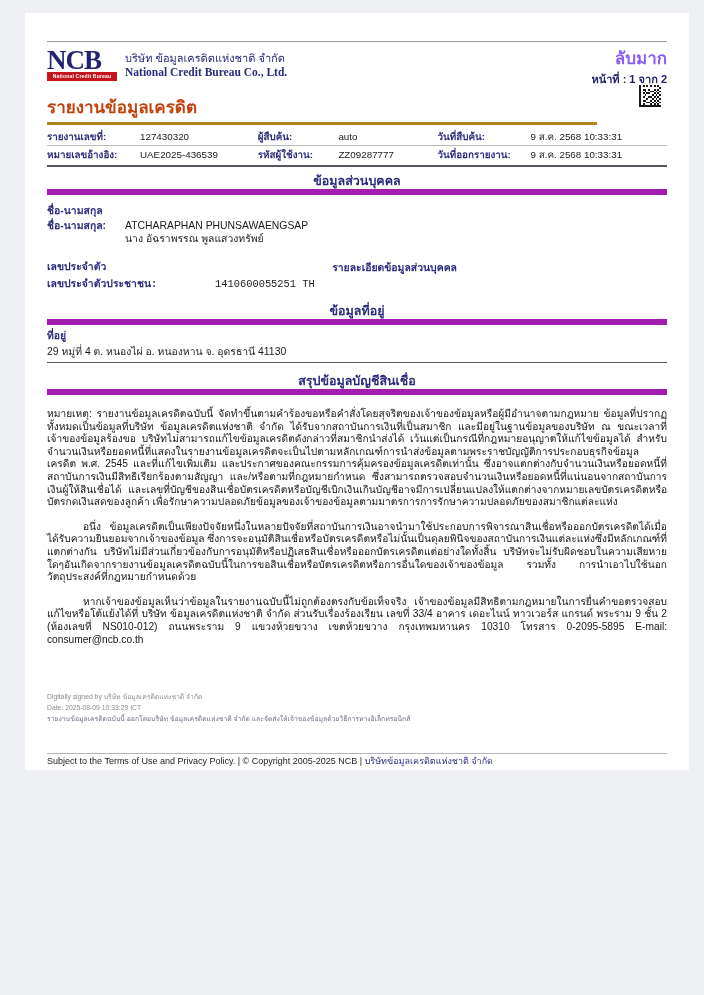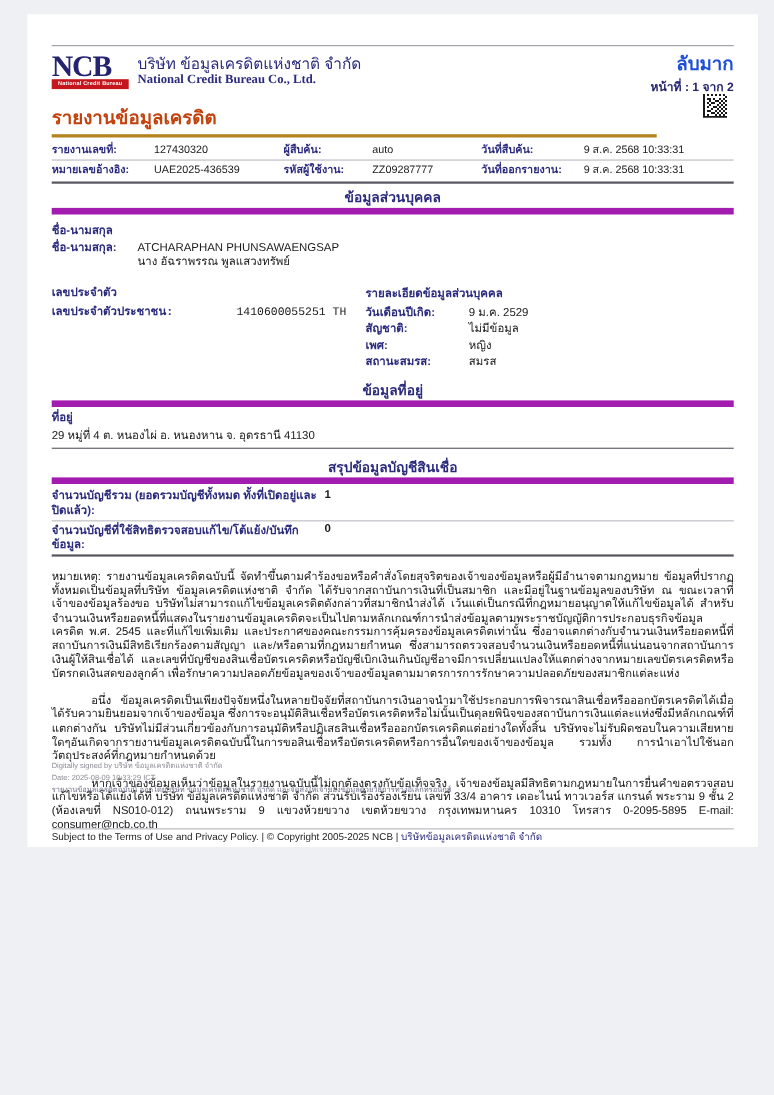--- a/index.html
+++ b/index.html
@@ -24,24 +24,24 @@
   .ncb-word {
     font-family:"Liberation Serif", serif; font-weight:bold;
     font-size:27px; line-height:22px; color:#23236f; letter-spacing:-1px;
   }
   .ncb-strip {
     margin-top:1px; width:70px; height:9px; background:#c4161c;
     color:#fff; font-size:5px; line-height:9px; text-align:center;
     font-weight:bold; letter-spacing:.2px;
   }
   .company { padding-top:2px; }
-  .company-th { font-size:14px; color:#2b2b7e; line-height:14px; }
+  .company-th { font-size:11px; color:#2b2b7e; line-height:14px; }
   .company-en { font-family:"Liberation Serif", serif; font-weight:bold; font-size:11.5px; color:#2b2b7e; line-height:15px; }
   .hdr-right { margin-left:auto; text-align:right; padding-top:1px; }
-  .confidential { color:#1d4ed8; font-weight:bold; font-size:17px; line-height:18px; }
+  .confidential { color:#8b5cf6; font-weight:bold; font-size:17px; line-height:18px; }
   .page-num { color:#23236f; font-weight:bold; font-size:11px; margin-top:2px; }
 
   .rpt-title { font-size:17px; font-weight:bold; color:#c2410c; margin-top:5px; }
   .gold-rule { height:3px; background:#b5831e; margin-top:2px; margin-right:70px; }
 
   
   .meta { display:grid; grid-template-columns:15% 19% 13% 16% 15% 22%; padding:3px 0 2px 0; }
   .meta + .meta { border-top:1px solid #b9b9c0; }
   .meta .lbl { font-size:9.8px; font-weight:bold; color:#2b2b7e; line-height:12px; }
   .meta .val { font-size:9.8px; color:#1a1a1a; line-height:12px; }
@@ -161,62 +161,32 @@
       <div class="two-col">
         <div class="col-left">
           <div class="navy-lbl">เลขประจำตัว</div>
           <div class="id-row">
             <div class="navy-lbl">เลขประจำตัวประชาชน:</div>
             <div class="blk-val">1410600055251 TH</div>
           </div>
         </div>
         <div class="col-right">
           <div class="navy-lbl">รายละเอียดข้อมูลส่วนบุคคล</div>
-          <div class="col-pad">
-            <div class="det-row">
-              <div class="navy-lbl">วันเดือนปีเกิด:</div>
-              <div class="blk-val">9 ม.ค. 2529</div>
-            </div>
-            <div class="det-row">
-              <div class="navy-lbl">สัญชาติ:</div>
-              <div class="blk-val">ไม่มีข้อมูล</div>
-            </div>
-            <div class="det-row">
-              <div class="navy-lbl">เพศ:</div>
-              <div class="blk-val">หญิง</div>
-            </div>
-            <div class="det-row">
-              <div class="navy-lbl">สถานะสมรส:</div>
-              <div class="blk-val">สมรส</div>
-            </div>
-          </div>
         </div>
       </div>
 
       <div class="section-bar" style="margin-top:10px;">
         <span class="sec-title">ข้อมูลที่อยู่</span>
       </div>
       <div class="navy-lbl addr-label">ที่อยู่</div>
       <div class="blk-val addr-value">29 หมู่ที่ 4 ต. หนองไผ่ อ. หนองหาน จ. อุดรธานี 41130</div>
       <div class="addr-bottom"></div>
 
       <div class="section-bar" style="margin-top:8px;">
         <span class="sec-title">สรุปข้อมูลบัญชีสินเชื่อ</span>
-      </div>
-      <div class="summary-wrap">
-        <div class="sum-row">
-          <div class="navy-lbl">จำนวนบัญชีรวม (ยอดรวมบัญชีทั้งหมด ทั้งที่เปิดอยู่และปิดแล้ว):</div>
-          <div class="sum-val">1</div>
-        </div>
-        <div class="sum-sep"></div>
-        <div class="sum-row">
-          <div class="navy-lbl">จำนวนบัญชีที่ใช้สิทธิตรวจสอบแก้ไข/โต้แย้ง/บันทึกข้อมูล:</div>
-          <div class="sum-val">0</div>
-        </div>
-        <div class="sum-bottom"></div>
       </div>
 
       <div class="notes">
         <p>หมายเหตุ: รายงานข้อมูลเครดิตฉบับนี้ จัดทำขึ้นตามคำร้องขอหรือคำสั่งโดยสุจริตของเจ้าของข้อมูลหรือผู้มีอำนาจตามกฎหมาย ข้อมูลที่ปรากฏทั้งหมดเป็นข้อมูลที่บริษัท ข้อมูลเครดิตแห่งชาติ จำกัด ได้รับจากสถาบันการเงินที่เป็นสมาชิก และมีอยู่ในฐานข้อมูลของบริษัท ณ ขณะเวลาที่เจ้าของข้อมูลร้องขอ บริษัทไม่สามารถแก้ไขข้อมูลเครดิตดังกล่าวที่สมาชิกนำส่งได้ เว้นแต่เป็นกรณีที่กฎหมายอนุญาตให้แก้ไขข้อมูลได้ สำหรับจำนวนเงินหรือยอดหนี้ที่แสดงในรายงานข้อมูลเครดิตจะเป็นไปตามหลักเกณฑ์การนำส่งข้อมูลตามพระราชบัญญัติการประกอบธุรกิจข้อมูลเครดิต พ.ศ. 2545 และที่แก้ไขเพิ่มเติม และประกาศของคณะกรรมการคุ้มครองข้อมูลเครดิตเท่านั้น ซึ่งอาจแตกต่างกับจำนวนเงินหรือยอดหนี้ที่สถาบันการเงินมีสิทธิเรียกร้องตามสัญญา และ/หรือตามที่กฎหมายกำหนด ซึ่งสามารถตรวจสอบจำนวนเงินหรือยอดหนี้ที่แน่นอนจากสถาบันการเงินผู้ให้สินเชื่อได้ และเลขที่บัญชีของสินเชื่อบัตรเครดิตหรือบัญชีเบิกเงินเกินบัญชีอาจมีการเปลี่ยนแปลงให้แตกต่างจากหมายเลขบัตรเครดิตหรือบัตรกดเงินสดของลูกค้า เพื่อรักษาความปลอดภัยข้อมูลของเจ้าของข้อมูลตามมาตรการการรักษาความปลอดภัยของสมาชิกแต่ละแห่ง</p>
         <p class="indent">อนึ่ง ข้อมูลเครดิตเป็นเพียงปัจจัยหนึ่งในหลายปัจจัยที่สถาบันการเงินอาจนำมาใช้ประกอบการพิจารณาสินเชื่อหรือออกบัตรเครดิตได้เมื่อได้รับความยินยอมจากเจ้าของข้อมูล ซึ่งการจะอนุมัติสินเชื่อหรือบัตรเครดิตหรือไม่นั้นเป็นดุลยพินิจของสถาบันการเงินแต่ละแห่งซึ่งมีหลักเกณฑ์ที่แตกต่างกัน บริษัทไม่มีส่วนเกี่ยวข้องกับการอนุมัติหรือปฏิเสธสินเชื่อหรือออกบัตรเครดิตแต่อย่างใดทั้งสิ้น บริษัทจะไม่รับผิดชอบในความเสียหายใดๆอันเกิดจากรายงานข้อมูลเครดิตฉบับนี้ในการขอสินเชื่อหรือบัตรเครดิตหรือการอื่นใดของเจ้าของข้อมูล รวมทั้ง การนำเอาไปใช้นอกวัตถุประสงค์ที่กฎหมายกำหนดด้วย</p>
         <p class="indent">หากเจ้าของข้อมูลเห็นว่าข้อมูลในรายงานฉบับนี้ไม่ถูกต้องตรงกับข้อเท็จจริง เจ้าของข้อมูลมีสิทธิตามกฎหมายในการยื่นคำขอตรวจสอบ แก้ไขหรือโต้แย้งได้ที่ บริษัท ข้อมูลเครดิตแห่งชาติ จำกัด ส่วนรับเรื่องร้องเรียน เลขที่ 33/4 อาคาร เดอะไนน์ ทาวเวอร์ส แกรนด์ พระราม 9 ชั้น 2 (ห้องเลขที่ NS010-012) ถนนพระราม 9 แขวงห้วยขวาง เขตห้วยขวาง กรุงเทพมหานคร 10310 โทรสาร 0-2095-5895 E-mail: consumer@ncb.co.th</p>
       </div>
     </div>
 
     <svg class="barcode" viewBox="0 0 12 12" shape-rendering="crispEdges">

